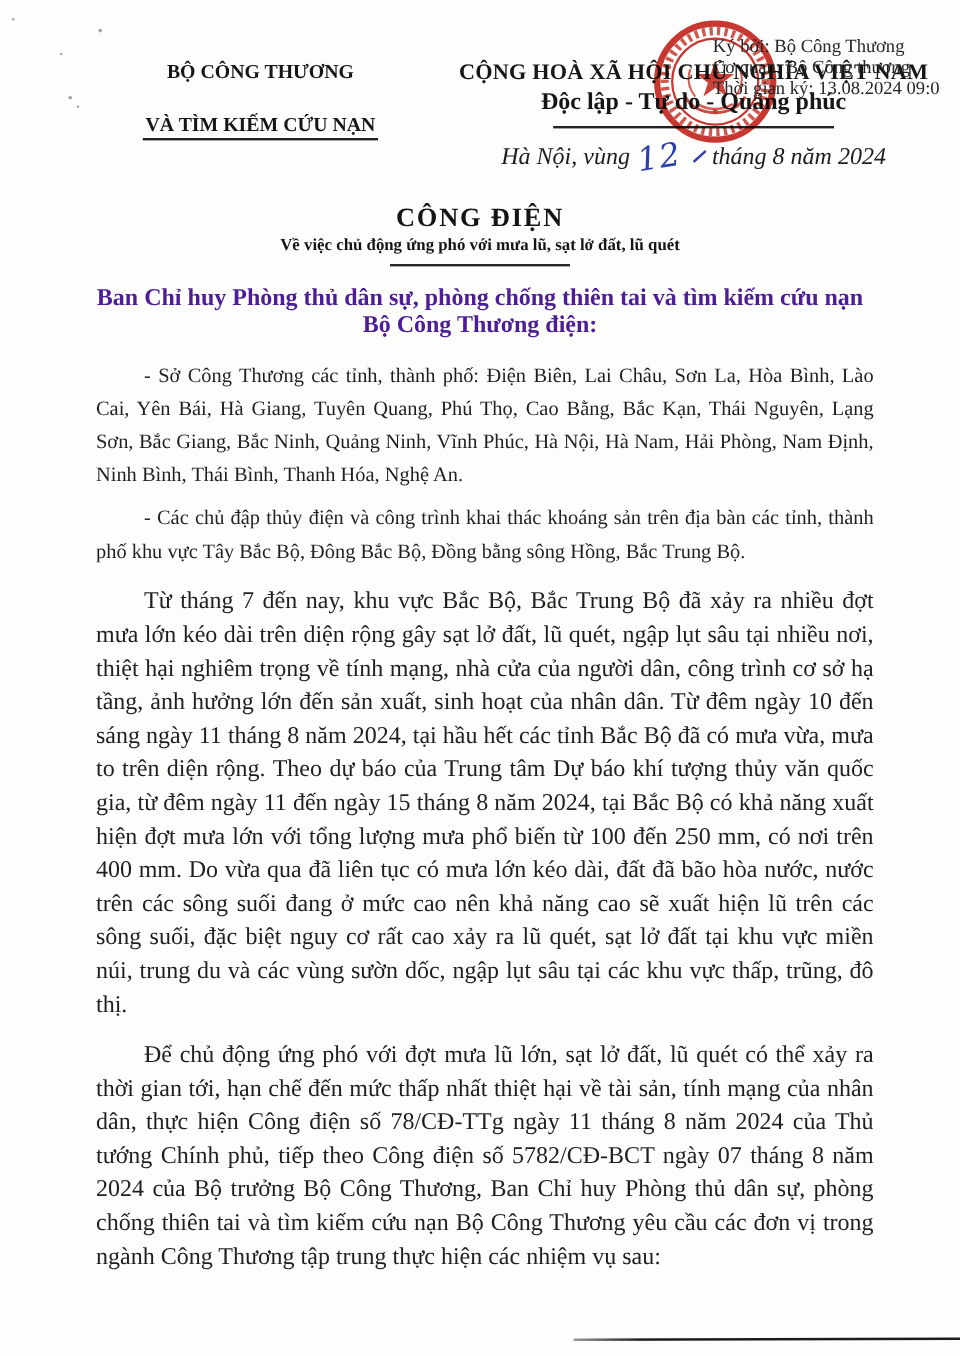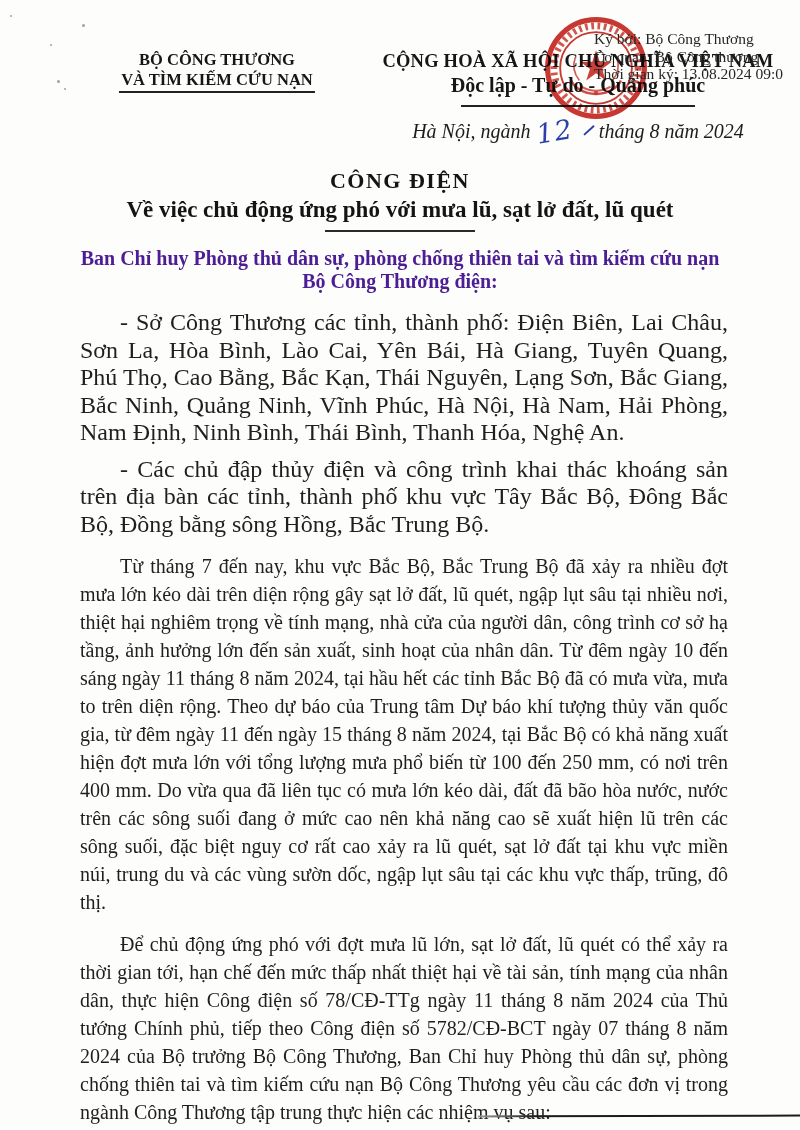--- a/index.html
+++ b/index.html
@@ -27,21 +27,21 @@
   .header-row{
     display:flex;align-items:flex-start;
     padding-top:50px;
   }
   .hdr-left{
     width:318px;margin-left:58px;
     text-align:center;font-weight:bold;
     font-size:16.5px;line-height:19.5px;color:#161616;
   }
   .hdr-left .u{
-    display:inline-block;border-bottom:2px solid #222;padding:0 2px 2px 2px;
+    display:inline-block;border-bottom:2px solid #222;padding:0 2px 2px 2px;margin-top:24px;
   }
   .doc-number{
     margin-top:23px;font-weight:normal;font-size:20px;color:#222;
   }
   .doc-number .num{
     font-family:"DejaVu Sans", sans-serif;
     font-size:20px;letter-spacing:6px;font-weight:500;margin:0 1px 0 6px;
   }
   .hdr-right{
     width:404px;margin-left:0;text-align:center;color:#161616;
@@ -59,31 +59,31 @@
     transform:rotate(-9deg) translateY(2px);display:inline-block;
     letter-spacing:1px;position:relative;top:-1px;
   }
   .hand-slash{
     display:inline-block;width:14px;height:2px;background:#2d3fa8;
     transform:rotate(-42deg) translate(-4px,9px);border-radius:2px;
   }
   
   .title-block{text-align:center;margin-top:25px;color:#141414;}
   .doc-type{font-weight:bold;font-size:22px;letter-spacing:1.5px;}
-  .subject{font-weight:bold;font-size:23px;margin-top:3px;}
+  .subject{font-weight:bold;font-size:14px;margin-top:3px;}
   .subject-line{width:150px;height:2px;background:#2a2a2a;margin:7px auto 0;}
   .issuer{
     text-align:center;font-weight:bold;font-size:20px;line-height:23px;
     margin:15px auto 0;width:680px;color:#4c1d95;
   }
   
   .body-text{margin:16px 72px 0 80px;}
   .recipient{
     text-indent:40px;text-align:justify;
-    font-size:24px;line-height:27.5px;margin:0 0 9px 0;
+    font-size:17px;line-height:27.5px;margin:0 0 9px 0;
   }
   .para{
     text-indent:40px;text-align:justify;
     font-size:20px;line-height:28px;margin:14px 0 0 0;
   }
   
   .bottom-line{
     position:absolute;left:478px;top:1115px;width:322px;height:2px;
     background:linear-gradient(90deg,#9a9a9a,#1c1c1c 18%,#1c1c1c);
     transform:rotate(-.15deg);
@@ -131,21 +131,21 @@
   <div class="header-row">
     <div class="hdr-left">
       <div>BỘ CÔNG THƯƠNG</div>
       <div><span class="u">VÀ TÌM KIẾM CỨU NẠN</span></div>
     </div>
     <div class="hdr-right">
       <div class="country">CỘNG HOÀ XÃ HỘI CHỦ NGHĨA VIỆT NAM</div>
       <div class="motto">Độc lập - Tự do - Quảng phúc</div>
       <div class="motto-line"></div>
       <div class="date-line">
-        <span>Hà Nội, ngành</span>
+        <span>Hà Nội, vùng</span>
         <span class="hand-day">12</span>
         <span class="hand-slash"></span>
         <span>tháng 8 năm 2024</span>
       </div>
     </div>
   </div>
 
   <div class="title-block">
     <div class="doc-type">CÔNG ĐIỆN</div>
     <div class="subject">Về việc chủ động ứng phó với mưa lũ, sạt lở đất, lũ quét</div>

